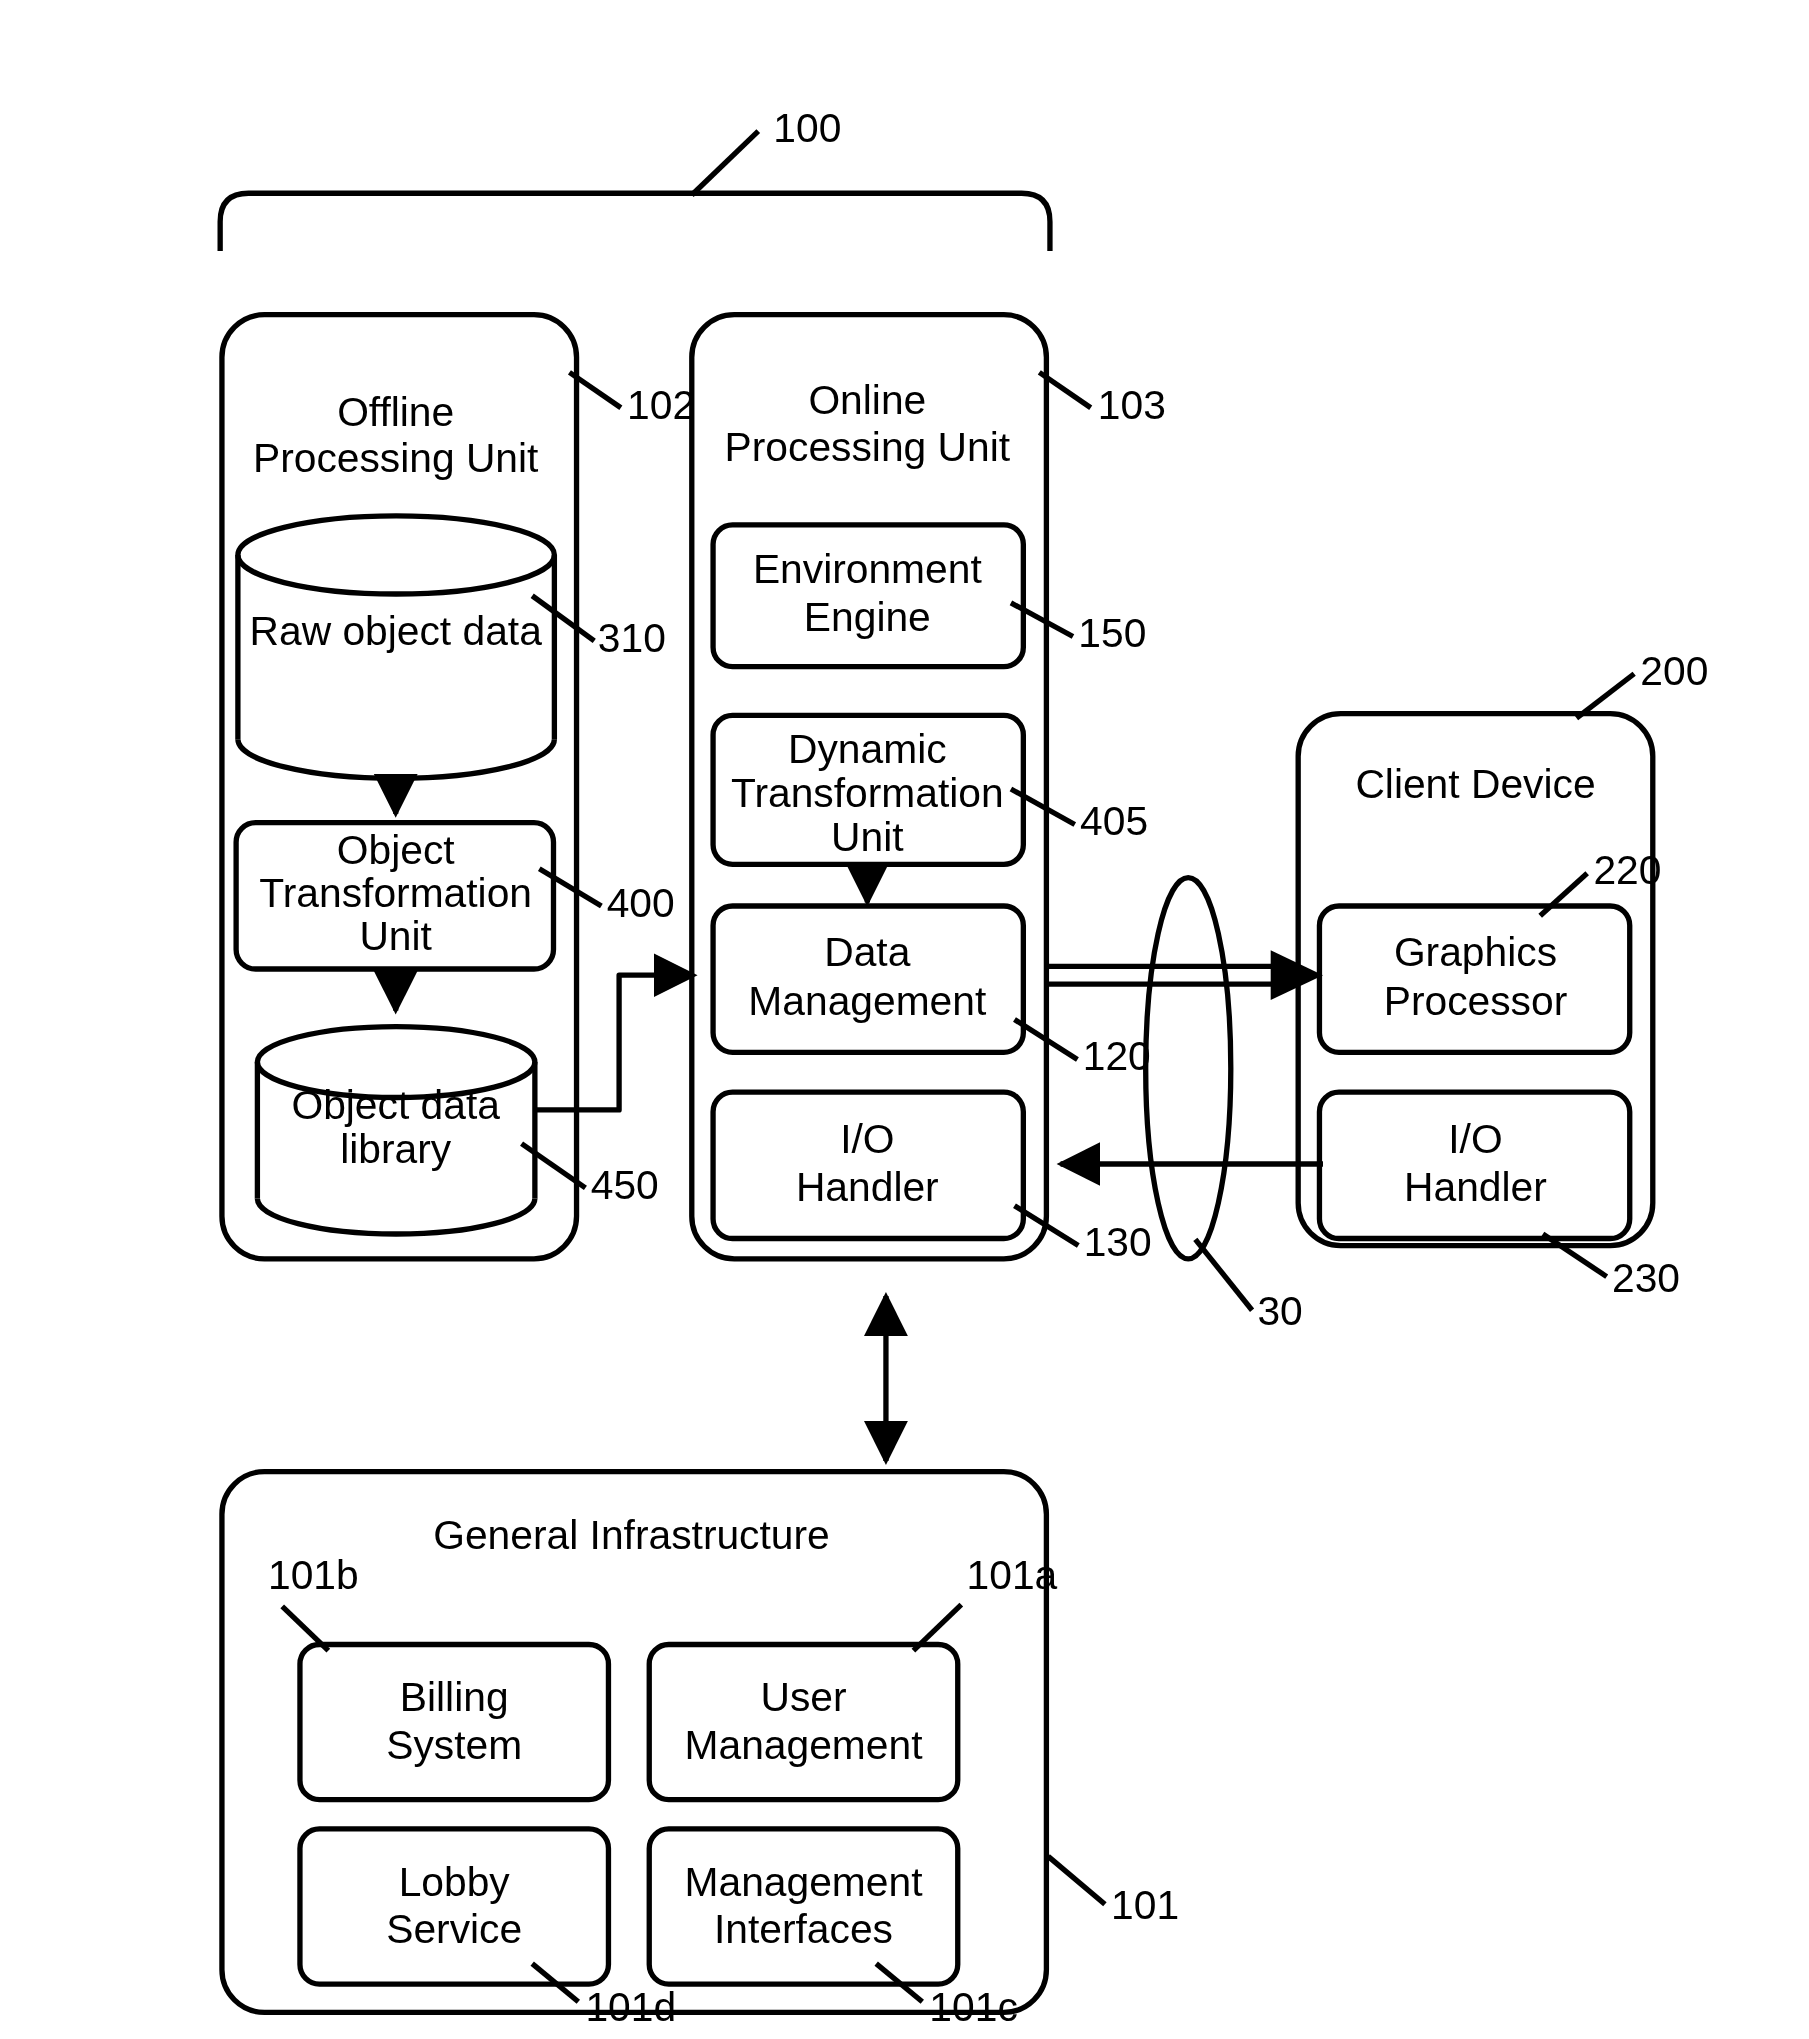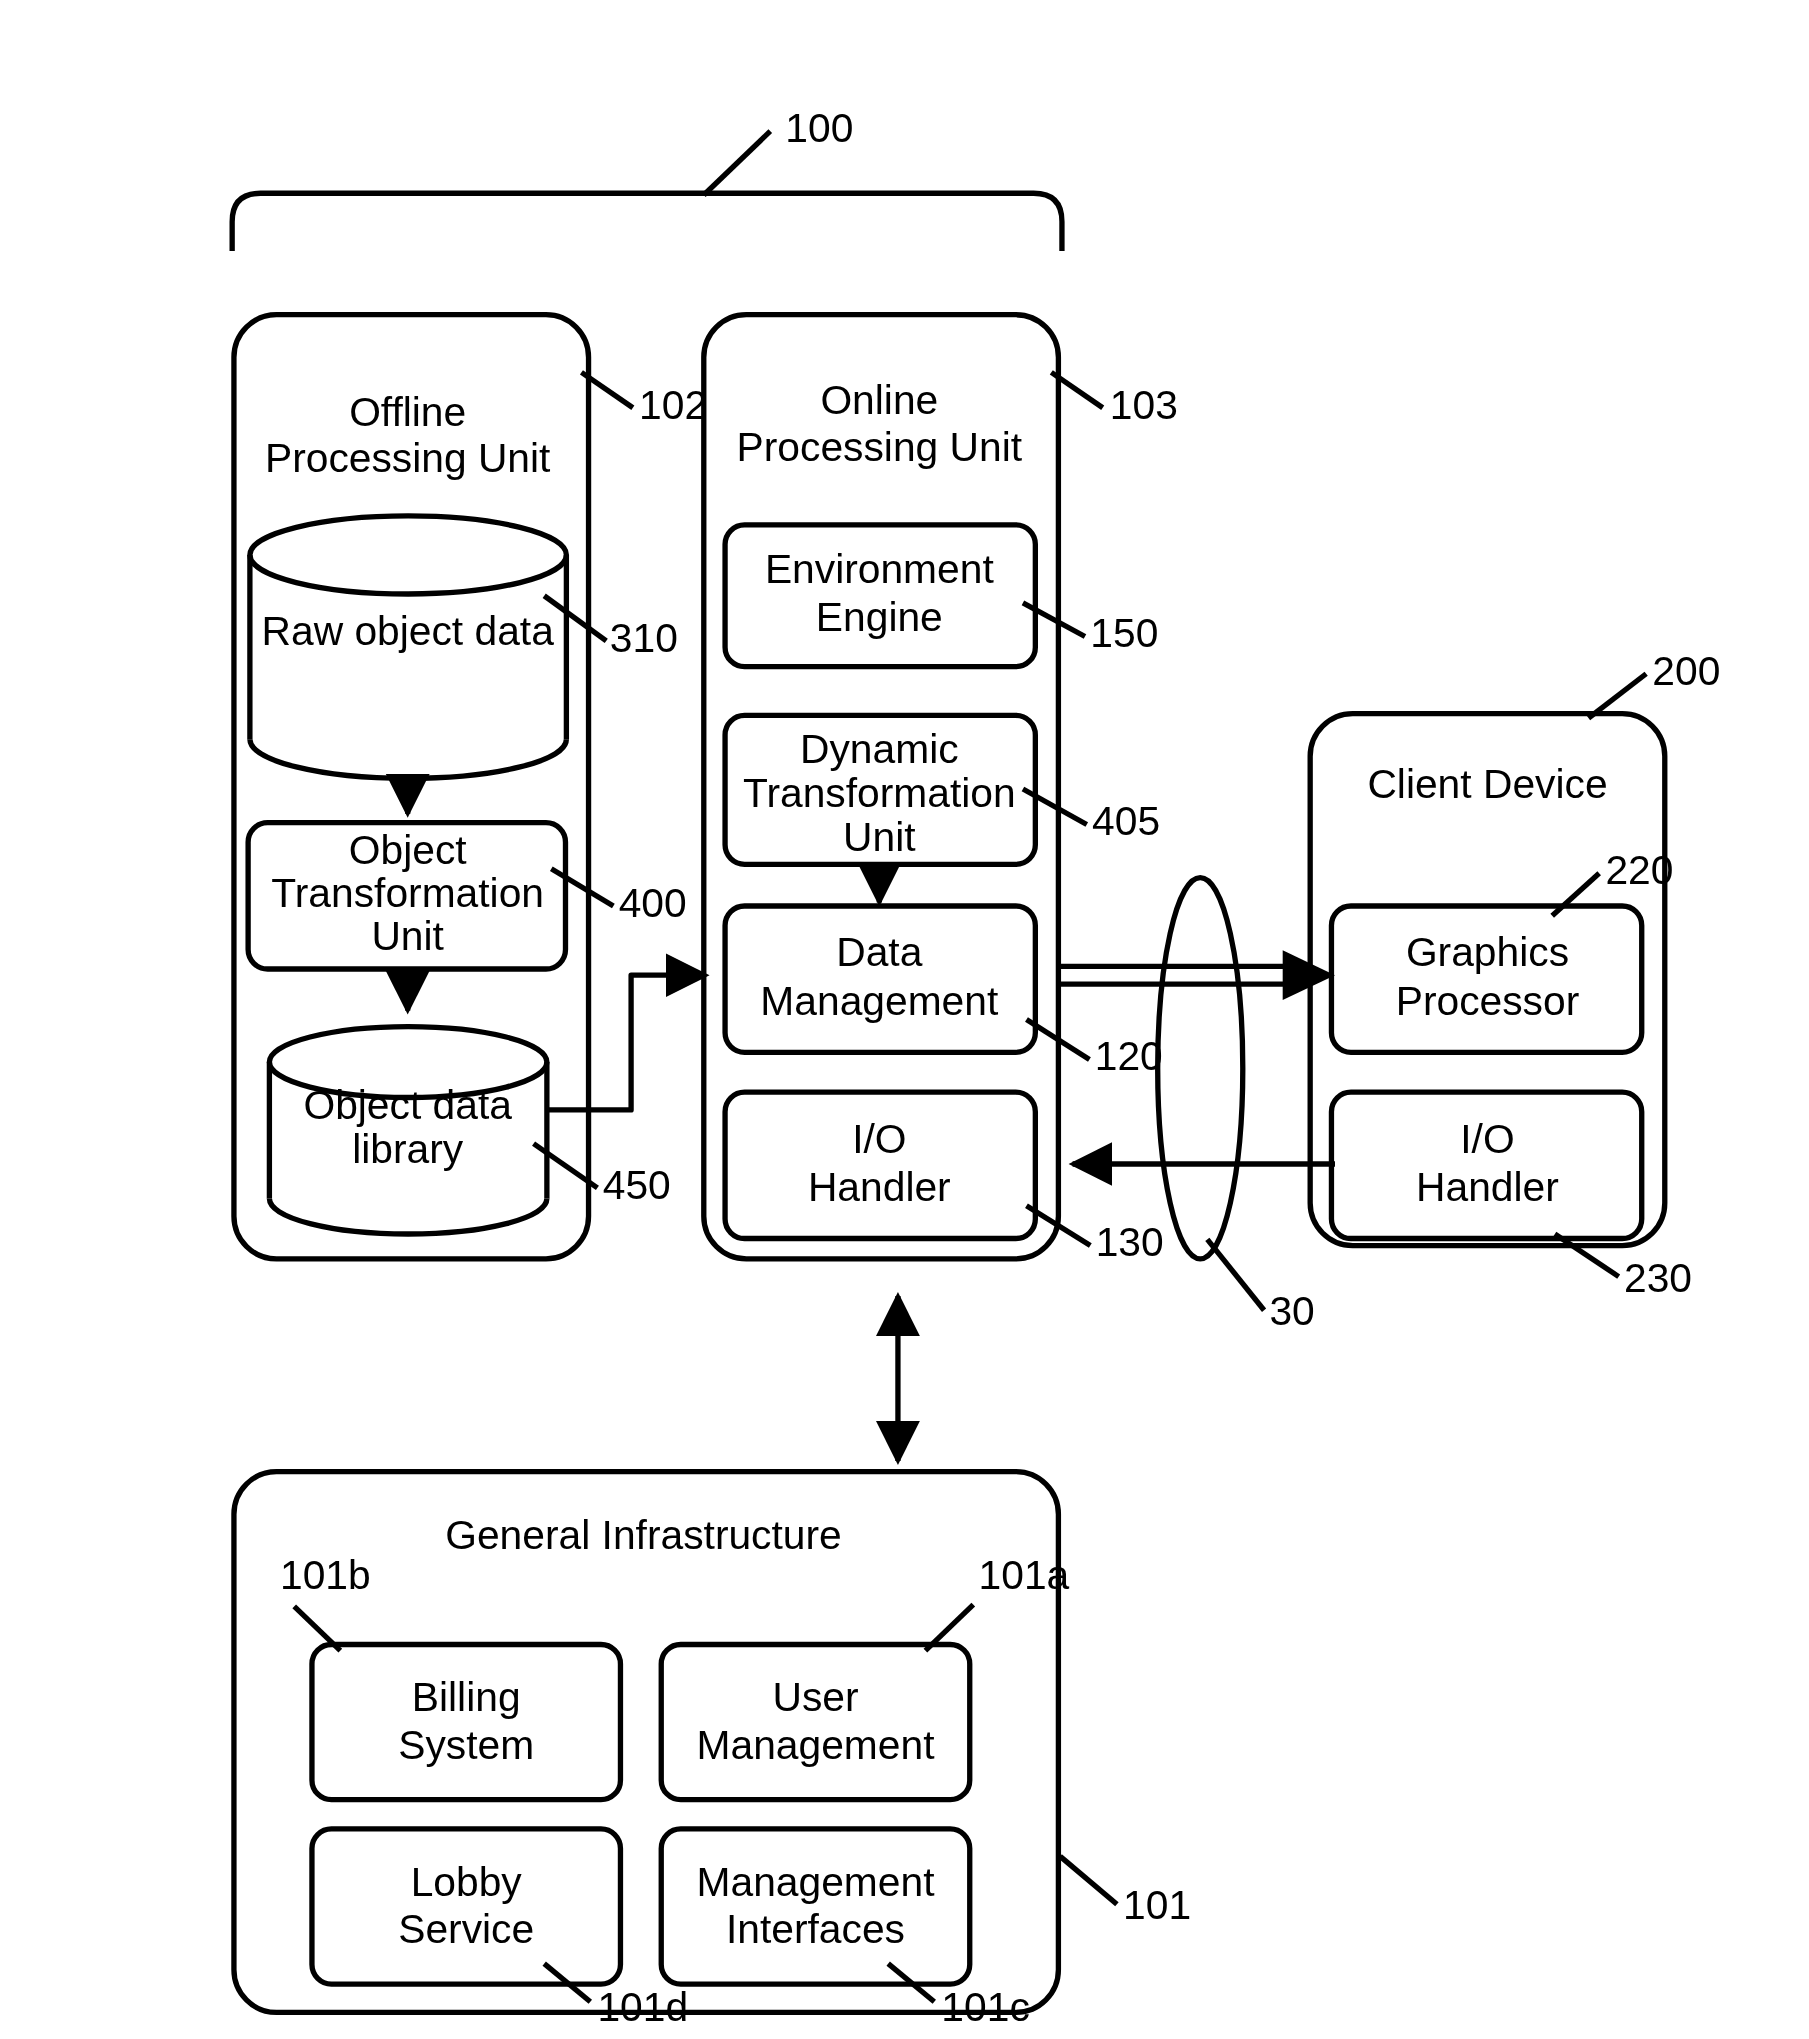--- a/index.html
+++ b/index.html
@@ -14,21 +14,20 @@
     font-family: "Liberation Sans", sans-serif;
     color: #000000;
     overflow: hidden;
   }
   #figure {
     position: absolute;
     left: 0;
     top: 0;
     width: 1773px;
     height: 2039px;
-    padding-left: 12px;
   }
   svg { display: block; }
   .lbl {
     font-family: "Liberation Sans", sans-serif;
     fill: #000000;
     font-size: 44px;
     text-anchor: middle;
     dominant-baseline: middle;
   }
   .boxlbl { font-size: 46px; }

